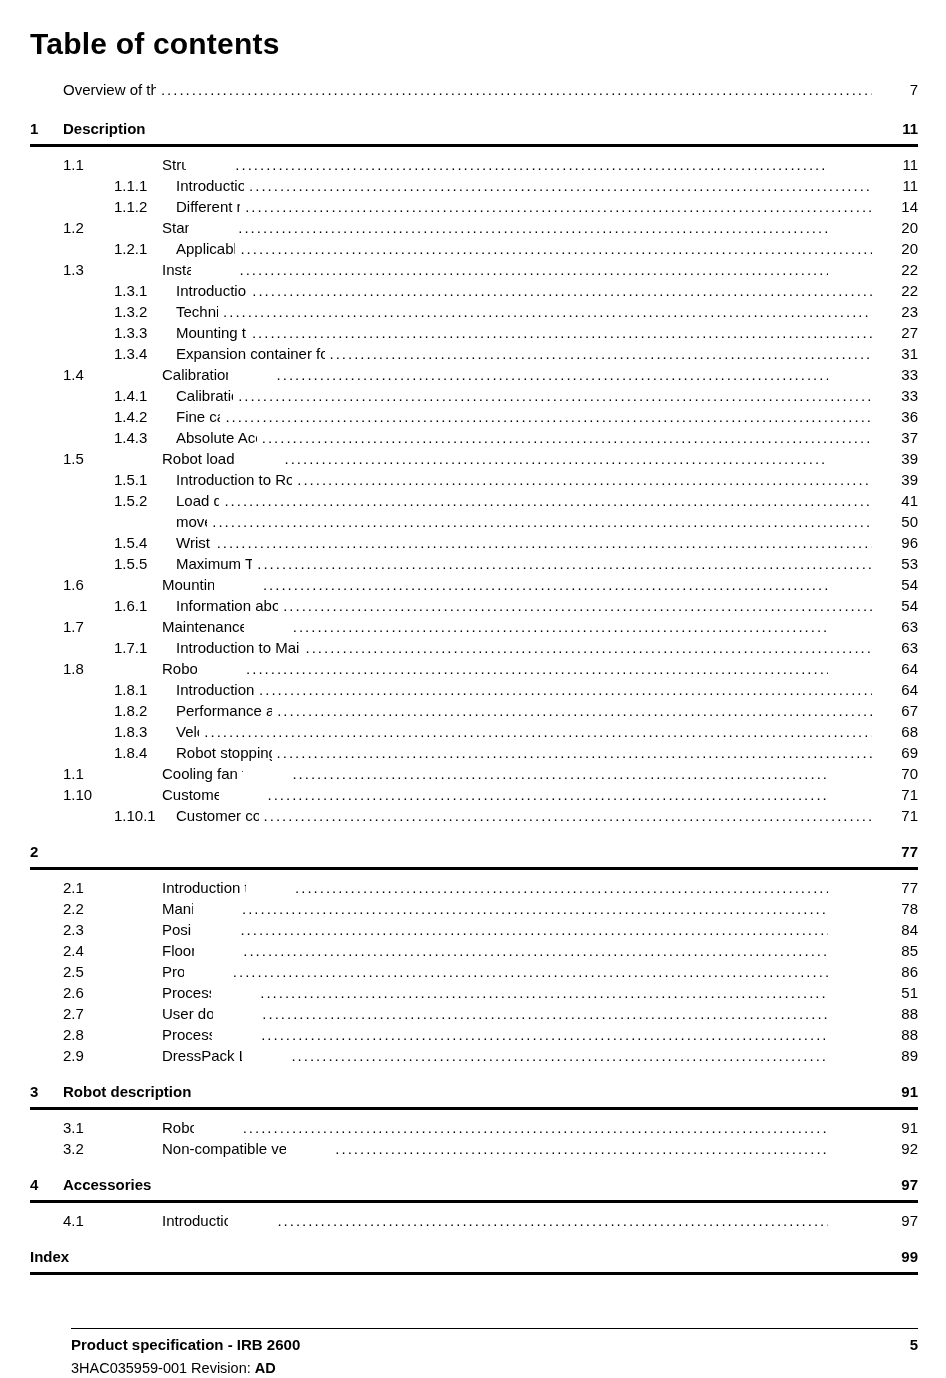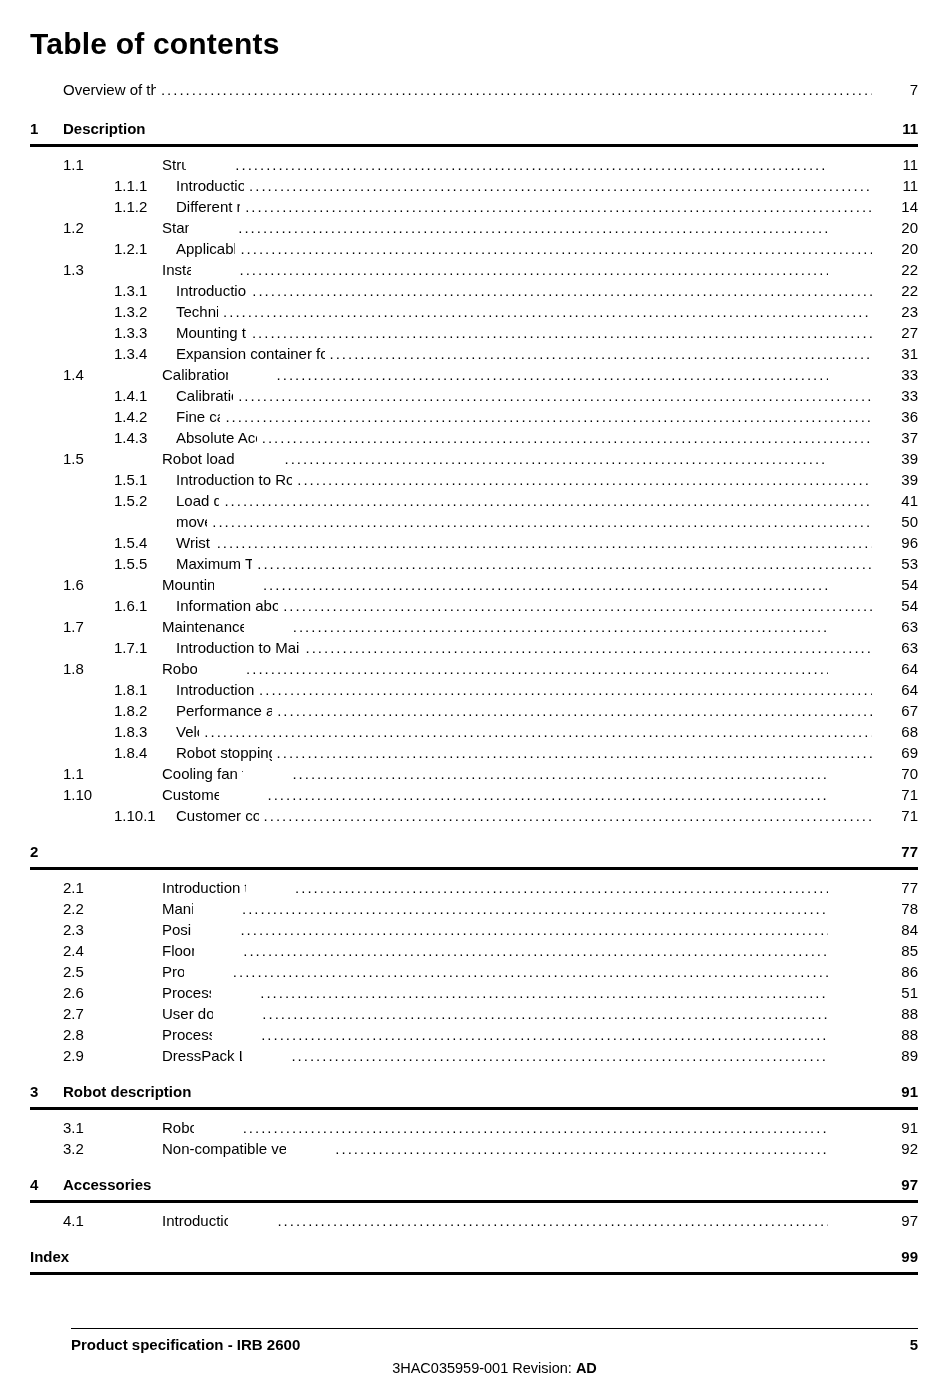--- a/index.html
+++ b/index.html
@@ -85,21 +85,20 @@
     display: flex;
     align-items: baseline;
     font-weight: bold;
     font-size: 15px;
     margin-top: 7px;
   }
   .footer-line1 .spacer { flex: 1 1 auto; }
   .footer-line2 {
     font-size: 14.5px;
     margin-top: 7px;
-    text-align: center;
   }
   .footer-line2 .rev-label { margin-left: 4px; }
   .footer-line2 .rev-value { margin-left: 4px; font-weight: bold; }
 </style>
 </head>
 <body>
 
 <div class="page">
   <h1 class="doc-title">Table of contents</h1>
 

